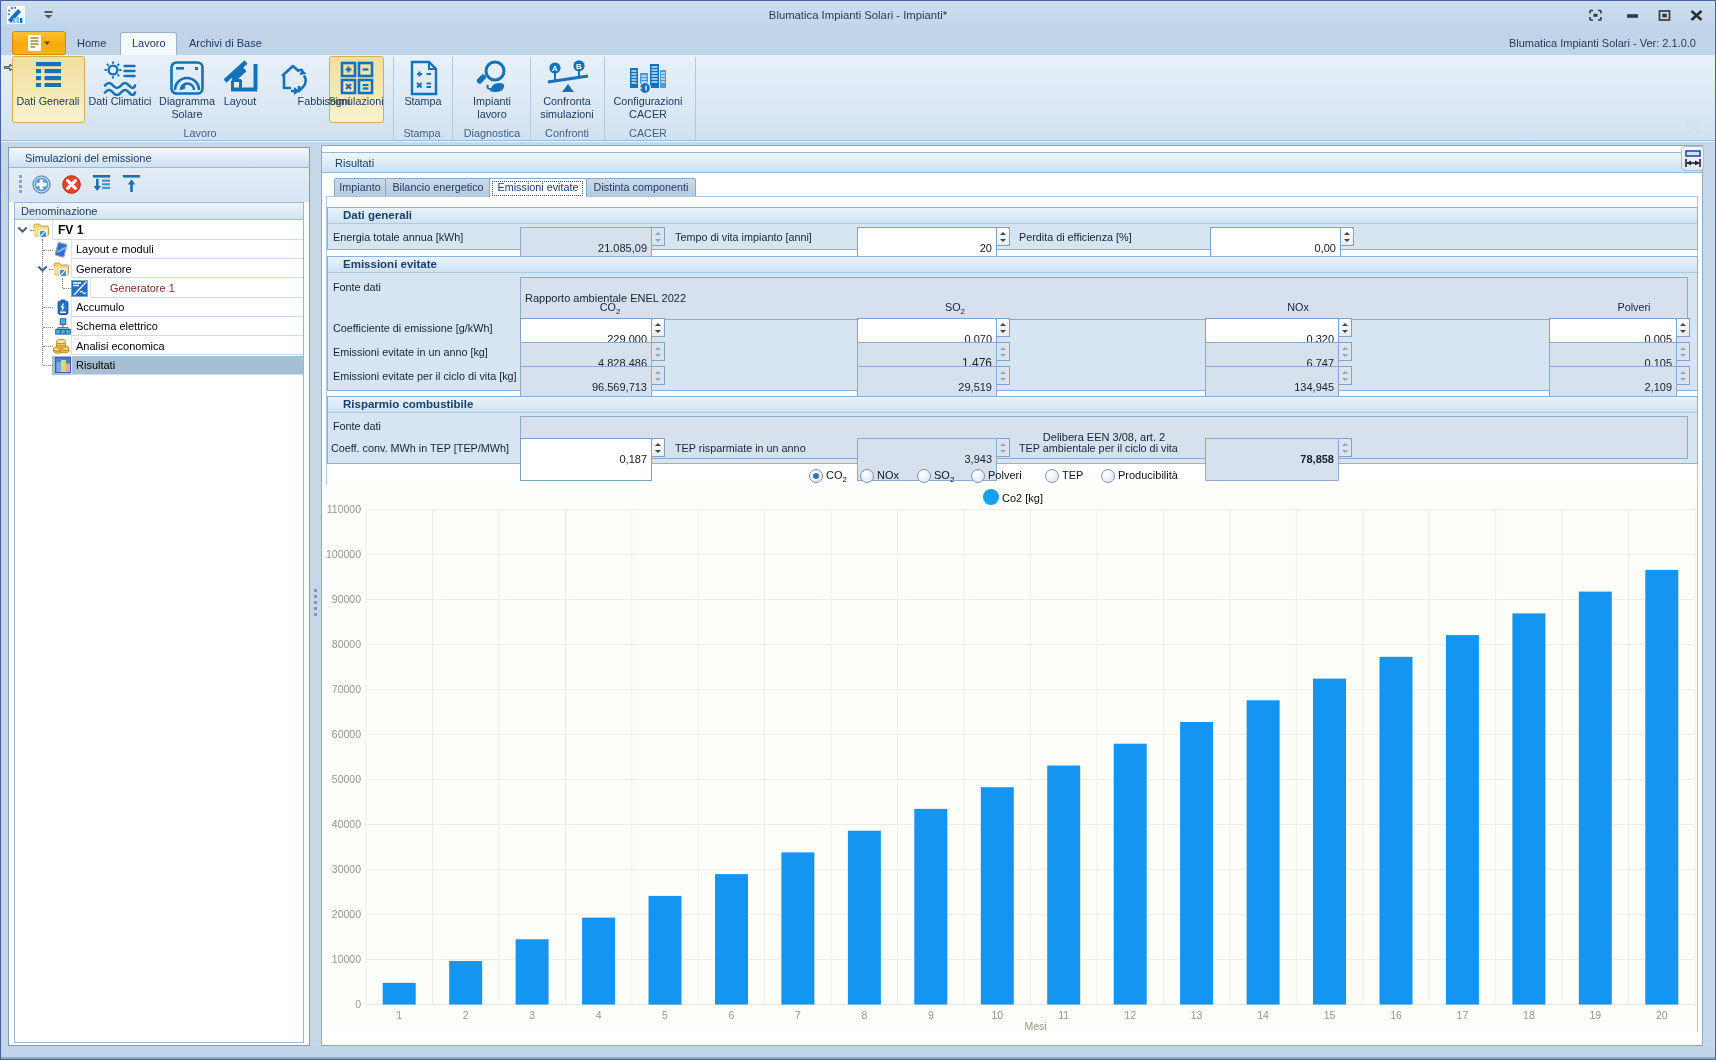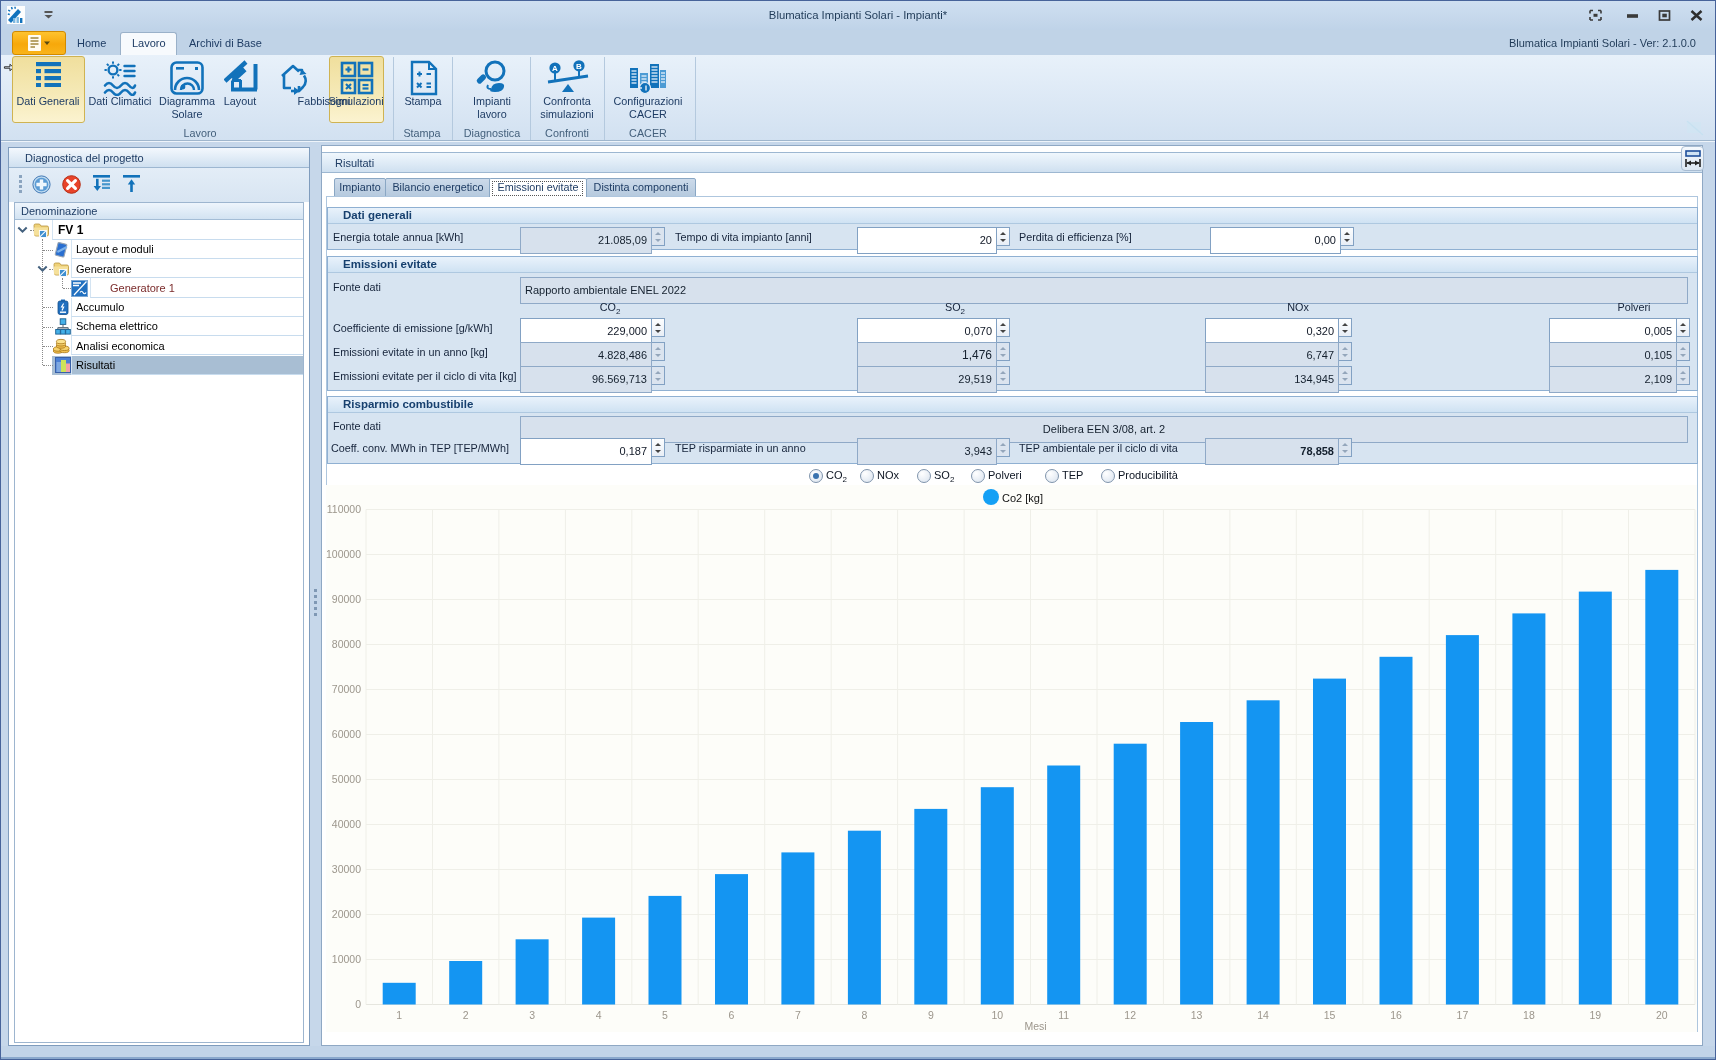--- a/index.html
+++ b/index.html
@@ -1,21 +1,21 @@
 <!DOCTYPE html>
 <html><head><meta charset="utf-8">
 <style>
 html,body{margin:0;padding:0;}
 body{width:1716px;height:1060px;overflow:hidden;position:relative;
  font-family:"Liberation Sans",sans-serif;background:#c6d7ea;}
 .abs{position:absolute;}
 .lbl{position:absolute;color:#15233a;font-size:10.8px;white-space:nowrap;}
 .navy{color:#1e3c64;}
 .inp{position:absolute;height:17px;border:1px solid #82a1c3;background:#fff;
- font-size:11px;color:#101826;text-align:right;line-height:17px;padding:4px 4px;}
+ font-size:11px;color:#101826;text-align:right;line-height:17px;padding:12px 4px;}
 .inpd{background:#d7e1ed;border-color:#8fa9c7;color:#14202e;}
 .inpl{text-align:left;}
 .spin{position:absolute;width:12px;height:17px;border:1px solid #82a1c3;border-left:none;
  background:linear-gradient(#fdfeff,#e8eef6);}
 .spin:before{content:"";position:absolute;left:3px;top:3.5px;border-left:3px solid transparent;
  border-right:3px solid transparent;border-bottom:3.5px solid #444;}
 .spin:after{content:"";position:absolute;left:3px;bottom:3.5px;border-left:3px solid transparent;
  border-right:3px solid transparent;border-top:3.5px solid #444;}
 .spind{background:#dbe4ef;}
 .spind:before{border-bottom-color:#94a6bb;}
@@ -257,21 +257,21 @@
 <div class="abs" style="left:452px;top:57px;width:1px;height:83px;background:#b4c9de;"></div>
 <div class="abs" style="left:530px;top:57px;width:1px;height:83px;background:#b4c9de;"></div>
 <div class="abs" style="left:604px;top:57px;width:1px;height:83px;background:#b4c9de;"></div>
 <div class="abs" style="left:695px;top:57px;width:1px;height:83px;background:#b4c9de;"></div>
 <svg class="abs" style="left:1686px;top:120px" width="18" height="16" viewBox="0 0 18 16" opacity="0.45">
 <rect x="1" y="2" width="14" height="11" fill="#cfe8f5"></rect>
     <line x1="1" y1="1" x2="17" y2="15" stroke="#b8dff0" stroke-width="1.5"></line>
   </svg>
 <div class="abs" style="left:8px;top:147px;width:302px;height:899px;border:1px solid #7f9cbd;background:#fff;box-sizing:border-box;"></div>
 <div class="abs" style="left:9px;top:148px;width:300px;height:19px;background:linear-gradient(#f3f8fd,#cfe0f0);border-bottom:1px solid #9db7d1;"></div>
-<div class="abs navy" style="left:25px;top:152px;font-size:11px;">Diagnostica del progetto</div>
+<div class="abs navy" style="left:25px;top:152px;font-size:11px;">Simulazioni del emissione</div>
 <div class="abs" style="left:9px;top:168px;width:300px;height:34px;background:linear-gradient(#e3edf7,#d8e5f2);"></div>
 <div class="abs" style="left:19px;top:175px;width:2.5px;height:2.5px;background:#8ba4bf;"></div>
 <div class="abs" style="left:19px;top:180px;width:2.5px;height:2.5px;background:#8ba4bf;"></div>
 <div class="abs" style="left:19px;top:185px;width:2.5px;height:2.5px;background:#8ba4bf;"></div>
 <div class="abs" style="left:19px;top:190px;width:2.5px;height:2.5px;background:#8ba4bf;"></div>
 <svg class="abs" style="left:32px;top:175px" width="19" height="19" viewBox="0 0 19 19">
 <circle cx="9.5" cy="9.5" r="8.6" fill="#bcd9f0" stroke="#4178b4" stroke-width="1"></circle>
 <circle cx="9.5" cy="9.5" r="6.8" fill="#5a9bd4"></circle>
 <path d="M9.5 4.4v10.2M4.4 9.5h10.2" stroke="#fff" stroke-width="3.4"></path>
 <path d="M9.5 5v9M5 9.5h9" stroke="#eef6fc" stroke-width="2.4"></path>

